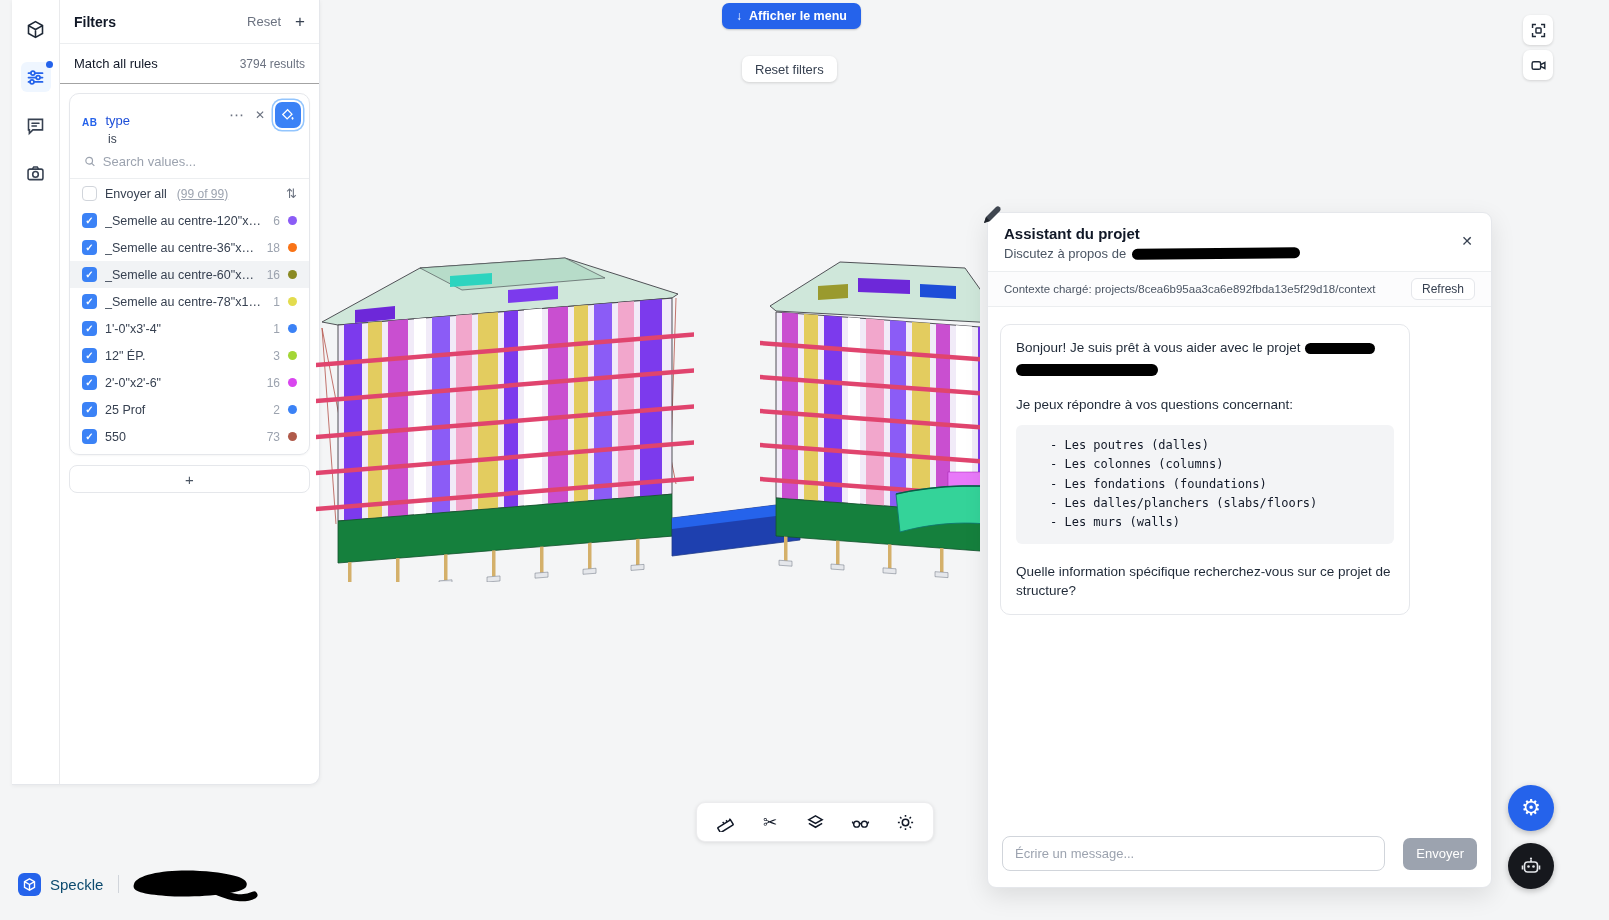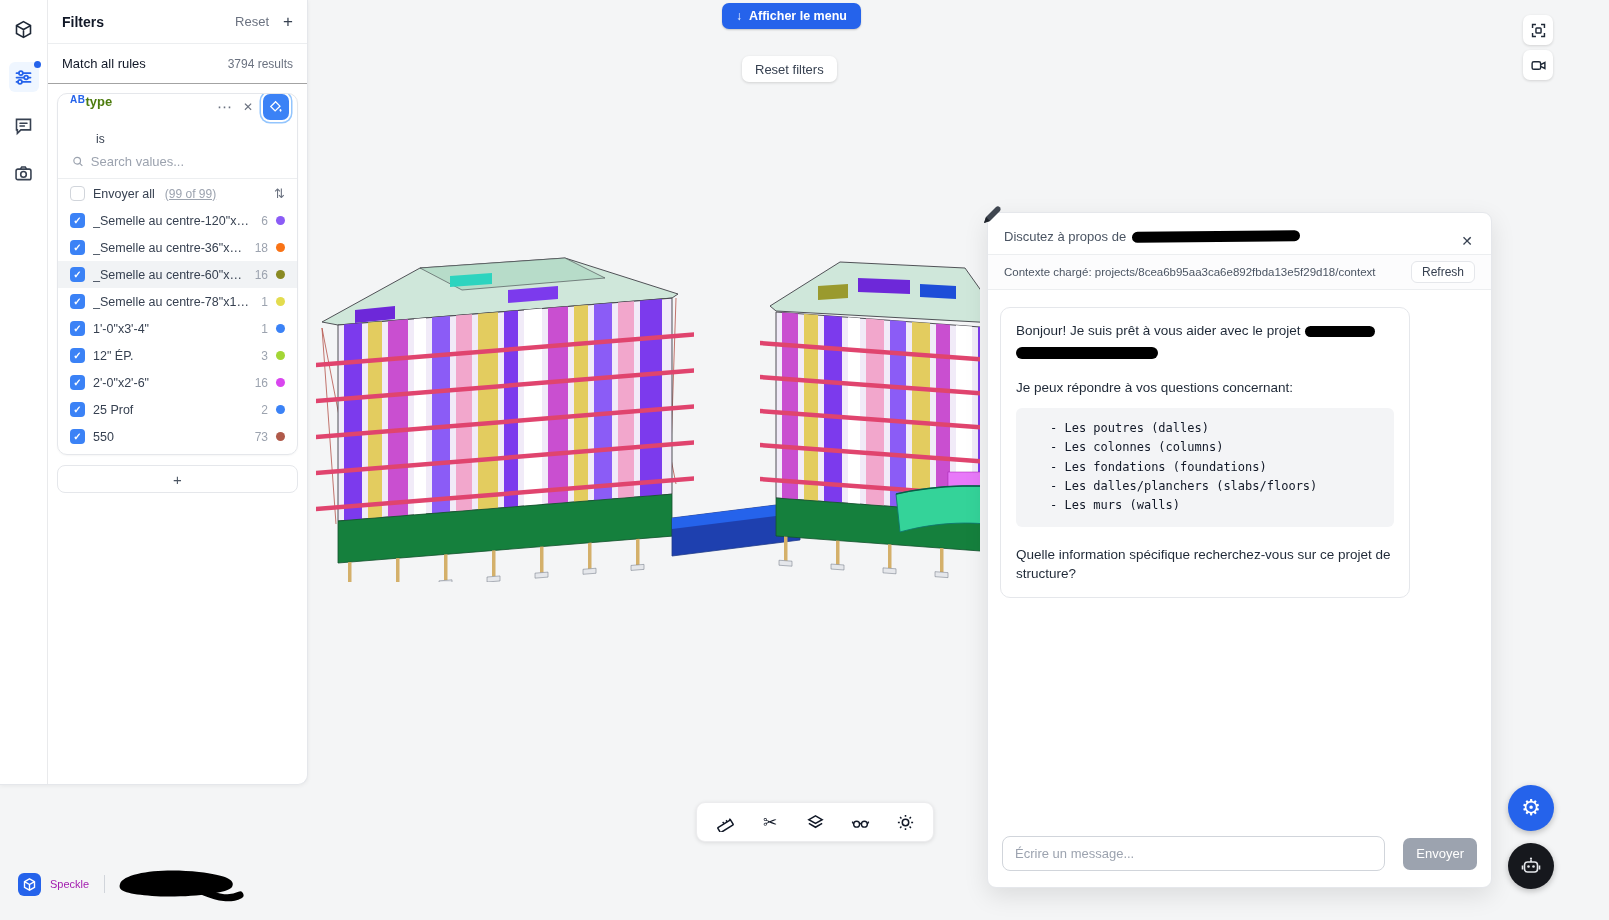--- a/index.html
+++ b/index.html
@@ -1,43 +1,43 @@
 <!DOCTYPE html>
 <html><head>
 <meta charset="utf-8">
 <style>
   * { margin:0; padding:0; box-sizing:border-box; }
   html,body { width:1609px; height:920px; }
   body { font-family:"Liberation Sans", sans-serif; background:#f4f5f6; position:relative; overflow:hidden; color:#111827; }
   #app { position:absolute; inset:0; }
 
   
-  .left-panel { position:absolute; left:0; top:0; width:308px; height:785px; background:#fff;
+  .left-panel { position:absolute; left:12px; top:0; width:308px; height:785px; background:#fff;
     border:1px solid #e5e7eb; border-left:none; border-top:none; border-radius:0 0 10px 0;
     box-shadow:0 1px 4px rgba(0,0,0,.06); display:flex; }
   .rail { width:48px; border-right:1px solid #e9eaec; display:flex; flex-direction:column; align-items:center; padding-top:14px; gap:18px; }
   .rail-btn { width:30px; height:30px; display:flex; align-items:center; justify-content:center; border-radius:6px; position:relative; cursor:pointer; }
   .rail-btn svg { width:21px; height:21px; }
   .rail-btn.active { background:#eff6ff; }
   .rail-dot { position:absolute; top:-1px; right:-2px; width:7px; height:7px; border-radius:50%; background:#2563eb; }
 
   .filters-col { flex:1; display:flex; flex-direction:column; min-width:0; }
   .filters-header { height:44px; display:flex; align-items:center; padding:0 14px; border-bottom:1px solid #eceef0; }
   .filters-title { font-size:14px; font-weight:700; color:#111827; }
   .filters-actions { margin-left:auto; display:flex; align-items:center; gap:14px; }
   .link-btn { font-size:13px; color:#6b7280; cursor:pointer; }
   .plus-glyph { font-size:17px; color:#374151; cursor:pointer; line-height:1; }
   .match-row { height:40px; display:flex; align-items:center; padding:0 14px; border-bottom:1px solid #a3a3a3; }
   .match-label { font-size:13px; color:#111827; }
   .results-count { margin-left:auto; font-size:12px; color:#6b7280; }
 
   .rule-card { margin:9px 9px 0 9px; border:1px solid #e5e7eb; border-radius:10px; height:362px; overflow:hidden; box-shadow:0 1px 2px rgba(0,0,0,.04); }
-  .rule-head { height:34px; display:flex; align-items:flex-start; padding:0 8px 0 12px; gap:0; }
+  .rule-head { height:34px; display:flex; align-items:flex-end; padding:0 8px 0 12px; gap:8px; }
   .badge-ab { font-size:10px; font-weight:700; color:#2563eb; letter-spacing:.5px; }
-  .rule-field { font-size:13px; font-weight:700; color:#4d7c0f; }
+  .rule-field { font-size:13px; font-weight:400; color:#1d4ed8; }
   .rule-head-actions { margin-left:auto; display:flex; align-items:center; gap:10px; }
   .icon-ellipsis { color:#6b7280; font-size:15px; cursor:pointer; letter-spacing:1px; }
   .icon-x { color:#6b7280; font-size:12px; cursor:pointer; }
   .paint-btn { width:26px; height:26px; background:#3b82f6; border-radius:7px; display:flex; align-items:center; justify-content:center; cursor:pointer; box-shadow:0 0 0 2px #fff, 0 0 0 3.5px #93c5fd; }
   .rule-operator { font-size:12px; color:#374151; padding:4px 12px 2px 38px; }
   .search-row { display:flex; align-items:center; gap:7px; padding:6px 12px 9px 14px; border-bottom:1px solid #eceef0; }
   .search-row input { border:none; outline:none; font-size:13px; color:#374151; width:100%; font-family:"Liberation Sans",sans-serif; }
   .search-row input::placeholder { color:#9ca3af; }
   .deselect-row { display:flex; align-items:center; gap:8px; padding:7px 12px 6px 12px; }
   .deselect-label { font-size:12.5px; color:#374151; }
@@ -98,21 +98,21 @@
   .send-btn { height:32px; background:#9ca3af; color:#fff; border:none; border-radius:7px; padding:0 13px; font-size:13px; cursor:pointer; font-family:"Liberation Sans",sans-serif; }
 
   
   .fab { position:absolute; left:1508px; width:46px; height:46px; border-radius:50%; display:flex; align-items:center; justify-content:center; cursor:pointer; box-shadow:0 2px 6px rgba(0,0,0,.25); }
   .fab-gear { top:785px; background:#2563eb; color:#fff; font-size:22px; }
   .fab-bot { top:843px; background:#16181d; }
 
   
   .brand { position:absolute; left:18px; top:864px; display:flex; align-items:center; gap:9px; }
   .brand-logo { width:23px; height:23px; background:#2563eb; border-radius:6px; display:flex; align-items:center; justify-content:center; }
-  .brand-name { font-size:11px; color:#a21caf; font-weight:500; }
+  .brand-name { font-size:15px; color:#0c4a6e; font-weight:500; }
   .brand-sep { width:1px; height:18px; background:#d1d5db; margin-left:6px; }
 </style>
 </head>
 <body>
 
 <div id="app">
 
   <div class="left-panel">
     <div class="rail">
       <div class="rail-btn">
@@ -387,20 +387,21 @@
         </svg>
     </span>
   </div>
 
   <div class="chat-panel">
     <svg class="chat-pencil" viewBox="0 0 20 20">
         <path d="M2 18 L4 12 L14 2 Q16 0.5 17.8 2.2 Q19.5 4 18 6 L8 16 Z" fill="#3f4650"></path>
         <path d="M2 18 L4 12 L8 16 Z" fill="#1f242b"></path>
       </svg>
     <div class="chat-header">
+      <div class="chat-title">Assistant du projet</div>
       <div class="chat-subtitle">
         <span>Discutez à propos de</span>
         <span class="redact redact-sub"></span>
       </div>
       <span class="chat-close">✕</span>
     </div>
     <div class="context-bar">
       <span class="context-text">Contexte chargé: projects/8cea6b95aa3ca6e892fbda13e5f29d18/context</span>
       <button class="refresh-btn">Refresh</button>
     </div>

